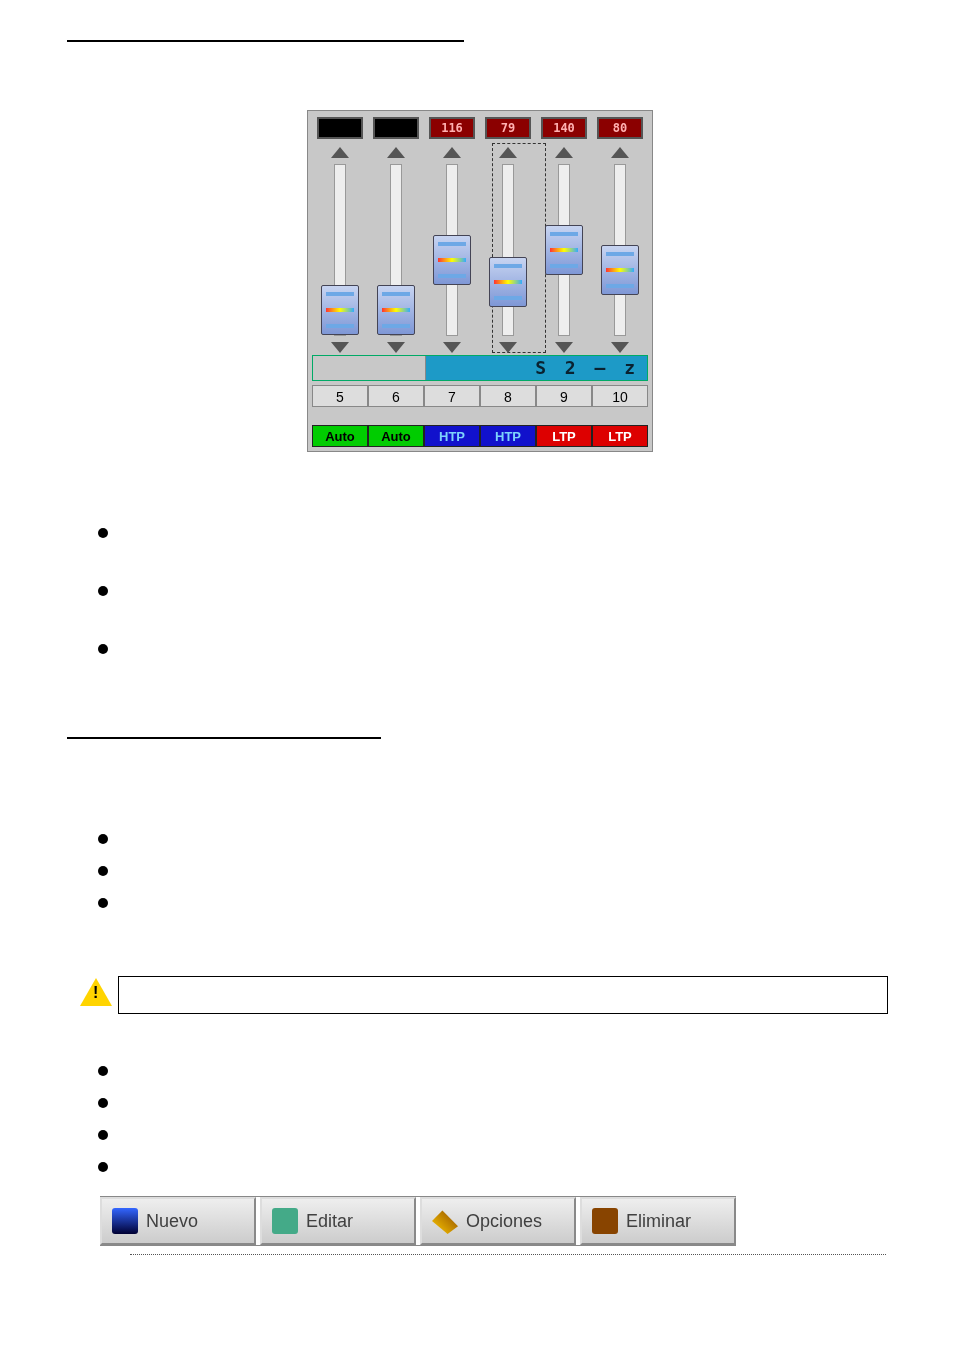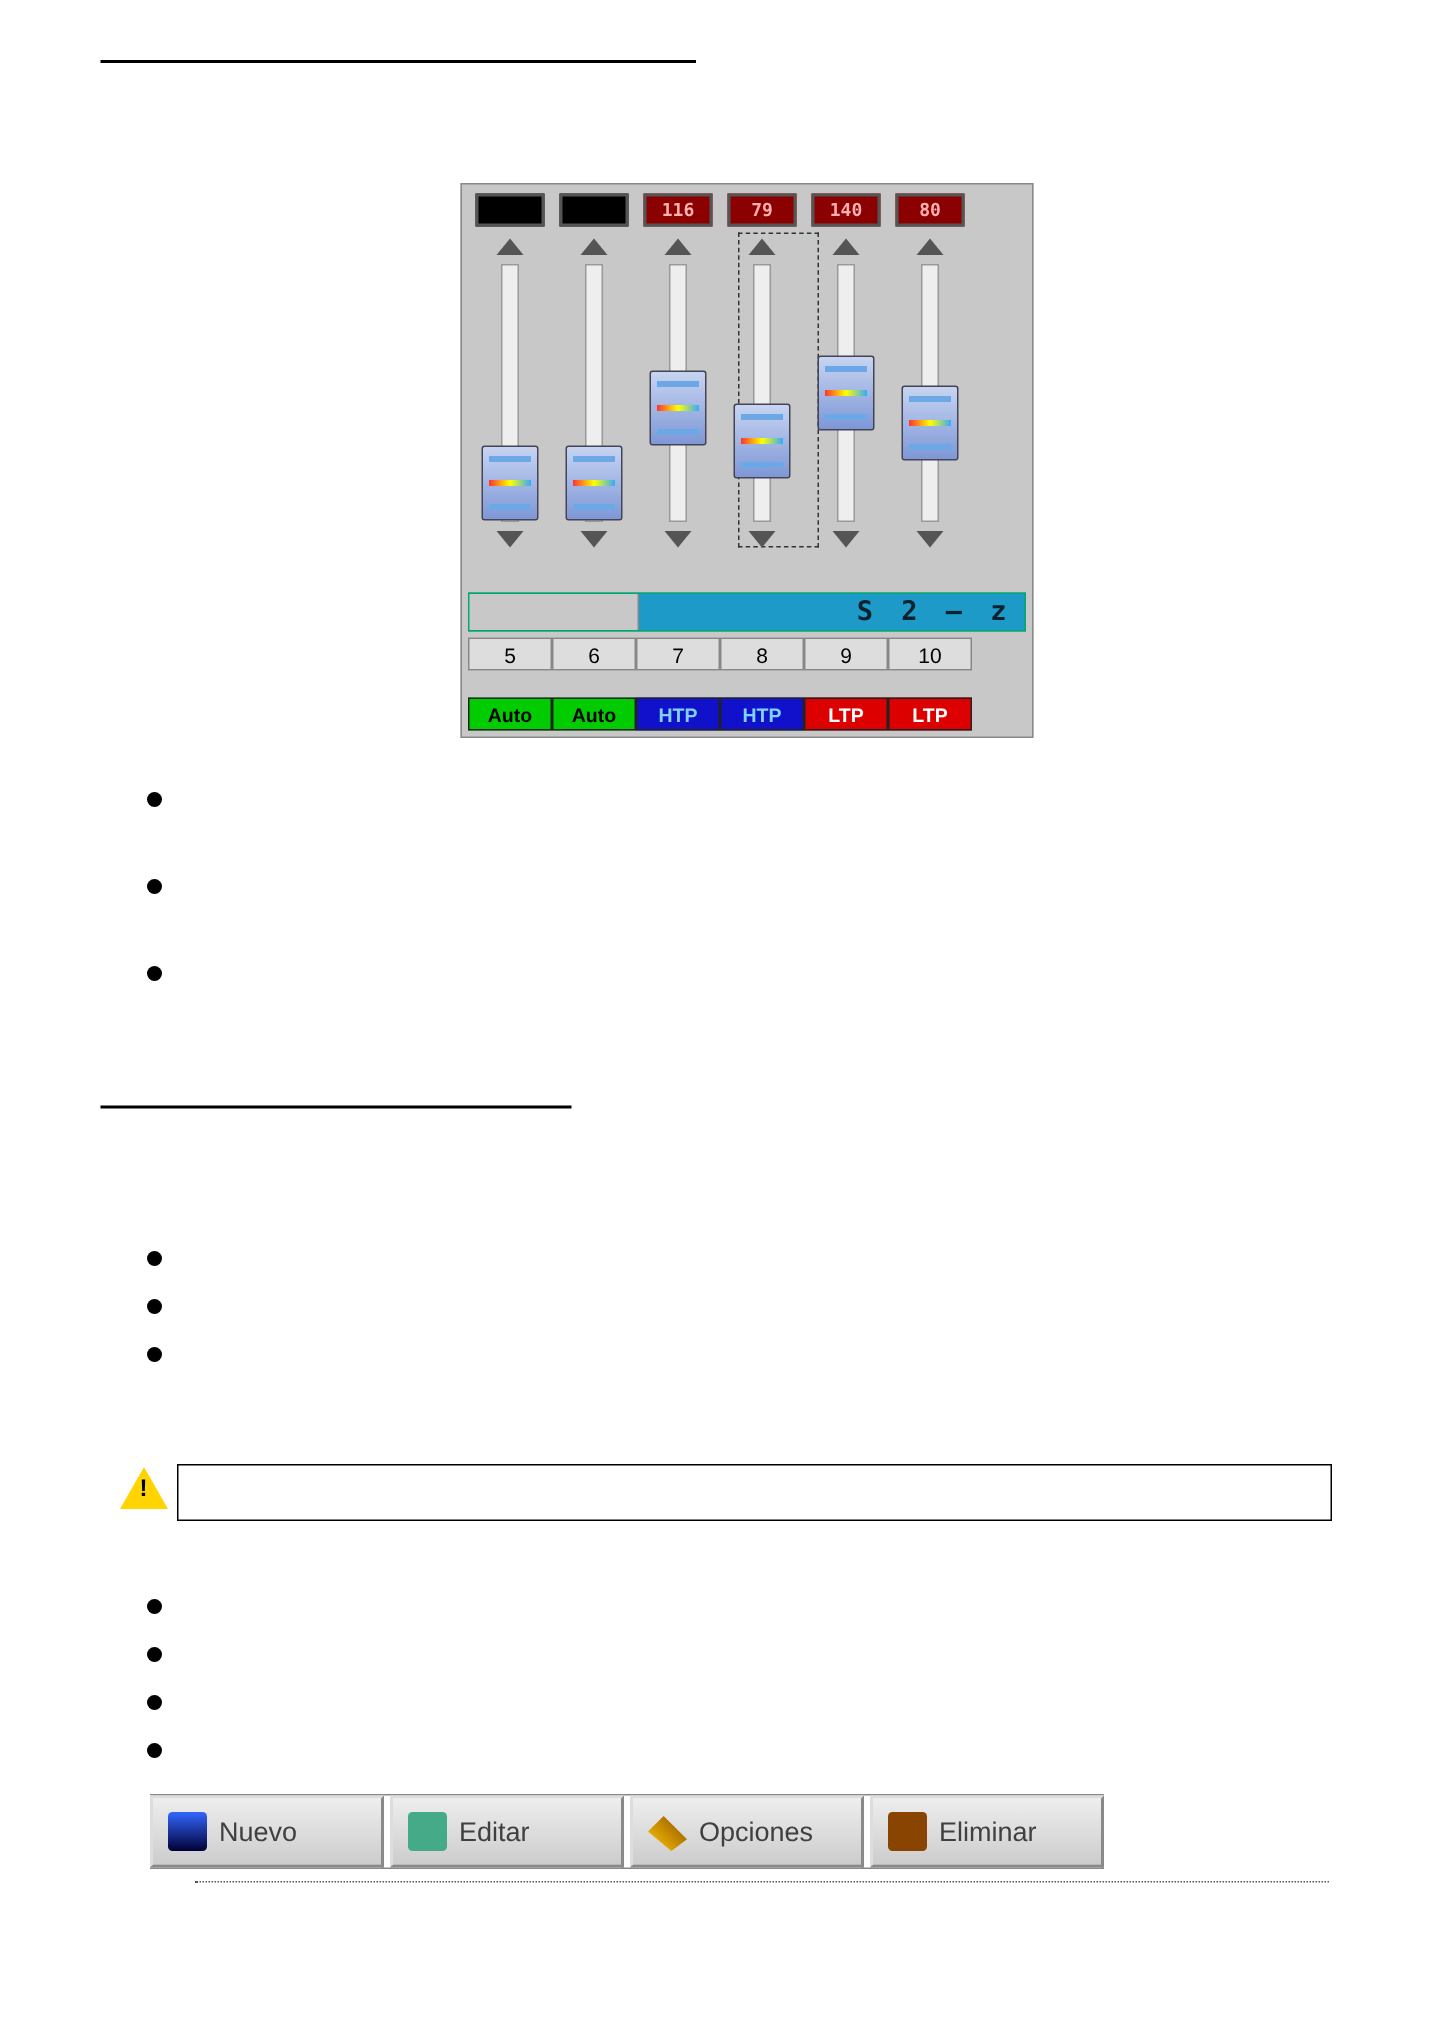--- a/index.html
+++ b/index.html
@@ -1,35 +1,35 @@
 <!DOCTYPE html>
 <html><head>
 <meta charset="utf-8">
 <style>
   html,body{margin:0;padding:0;background:#fff;font-family:Arial,Helvetica,sans-serif;color:#000;}
   .page{width:954px;height:1351px;position:relative;margin:0 auto;}
   .hr1{position:absolute;left:67px;top:40px;width:397px;border-top:2px solid #000;}
   .hr2{position:absolute;left:67px;top:737px;width:314px;border-top:2px solid #000;}
   
-  .panel-wrap{position:absolute;left:307px;top:122px;width:382px;border-radius:22px;}
+  .panel-wrap{position:absolute;left:307px;top:110px;width:346px;border-radius:22px;}
   .panel{background:#c8c8c8;border:1px solid #888;padding:6px 4px 4px 4px;}
   .row{display:flex;}
   .ch{width:56px;display:flex;flex-direction:column;align-items:center;position:relative;}
   .display{width:42px;height:18px;border:2px solid #555;background:#000;color:#fff;font:bold 12px/18px monospace;text-align:center;margin-bottom:6px;}
   .display.red{background:#8b0000;color:#ffb0b0;}
   .arrow-up,.arrow-down{width:0;height:0;border-left:9px solid transparent;border-right:9px solid transparent;}
   .arrow-up{border-bottom:11px solid #555;margin:2px 0;}
   .arrow-down{border-top:11px solid #555;margin:2px 0;}
   .arrow-stack{display:flex;flex-direction:column;align-items:center;}
   .track{width:10px;height:170px;background:#eee;border:1px solid #999;position:relative;margin:4px 0;}
   .fader{position:absolute;left:-14px;width:38px;height:50px;background:linear-gradient(#c7d4f1,#7e97d6);border:1px solid #445;border-radius:2px;display:flex;flex-direction:column;justify-content:space-between;padding:6px 0;box-sizing:border-box;}
   .fader .bar{height:4px;margin:0 4px;background:linear-gradient(90deg,#f33,#ff0,#3af);}
   .fader .barblue{height:4px;margin:0 4px;background:#6da8e6;}
   .dashed-sel{position:absolute;top:26px;left:180px;width:52px;height:208px;border:1px dashed #333;pointer-events:none;}
-  .bluebar{height:24px;background:#1d9ac7;border:1px solid #0a6;position:relative;display:flex;margin-top:28px;}
+  .bluebar{height:24px;background:#1d9ac7;border:1px solid #0a6;position:relative;display:flex;}
   .bluebar .empty{width:112px;background:#c8c8c8;border-right:1px solid #888;}
   .bluebar .label{flex:1;color:#0a2230;font:bold 18px/24px monospace;text-align:right;padding-right:8px;letter-spacing:4px;}
   .numrow{display:flex;margin-top:4px;}
   .numcell{width:56px;height:22px;border:1px solid #888;background:#ddd;font:14px/22px Arial;text-align:center;box-sizing:border-box;}
   .moderow{display:flex;margin-top:18px;}
   .modecell{width:56px;height:22px;border:1px solid #222;box-sizing:border-box;font:bold 13px/22px Arial;text-align:center;}
   .auto{background:#0c0;color:#000;}
   .htp{background:#11c;color:#7dd3fc;}
   .ltp{background:#d00;color:#fff;}
   .dot{width:10px;height:10px;background:#000;border-radius:50%;position:absolute;}

